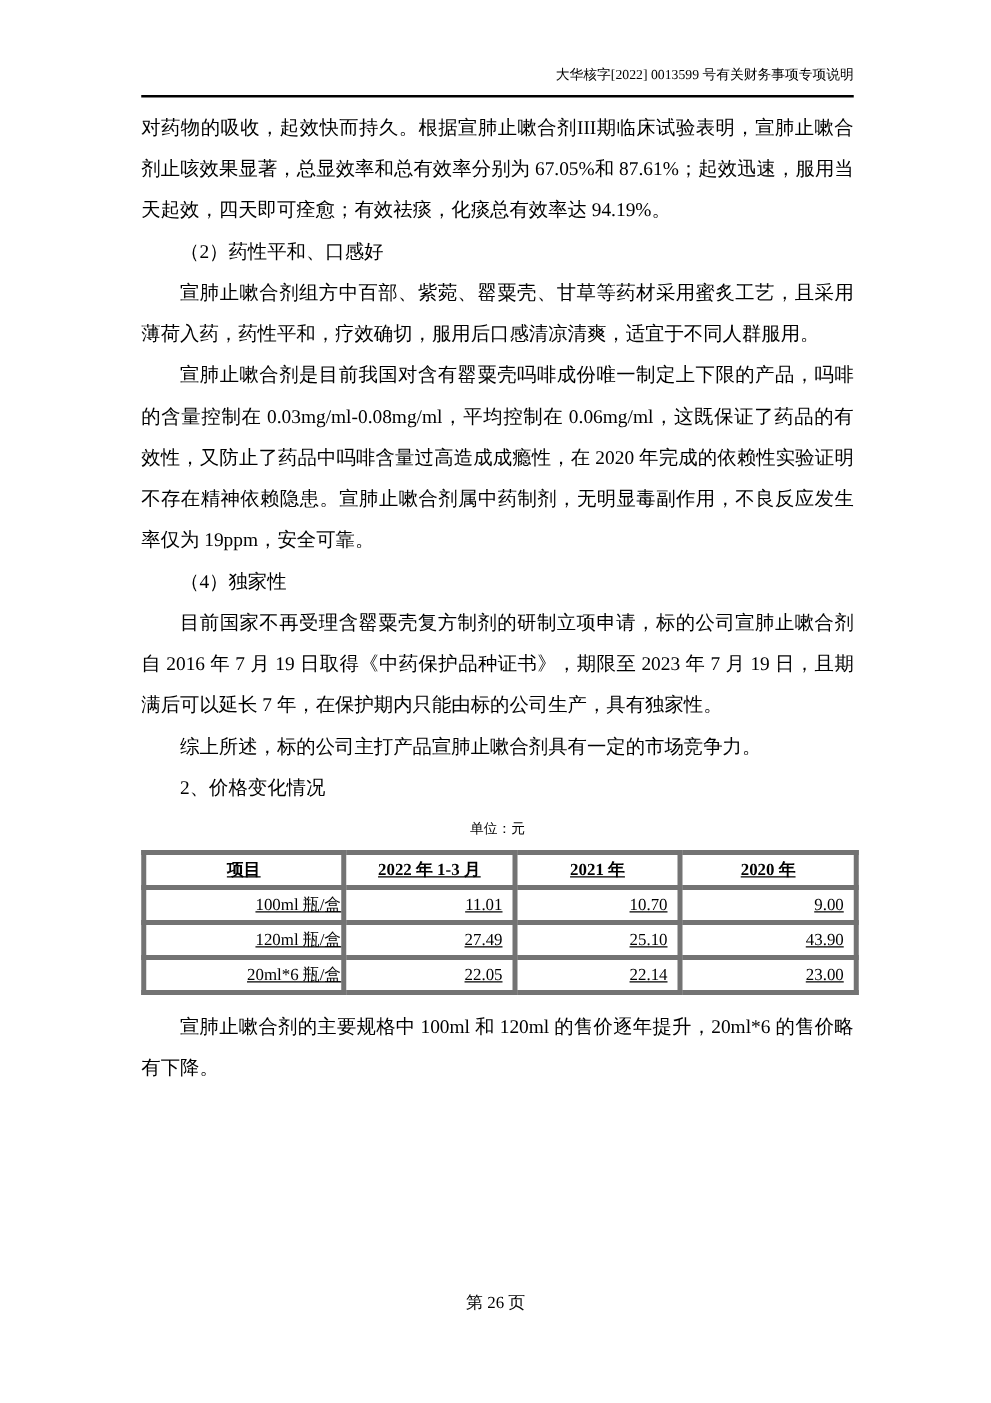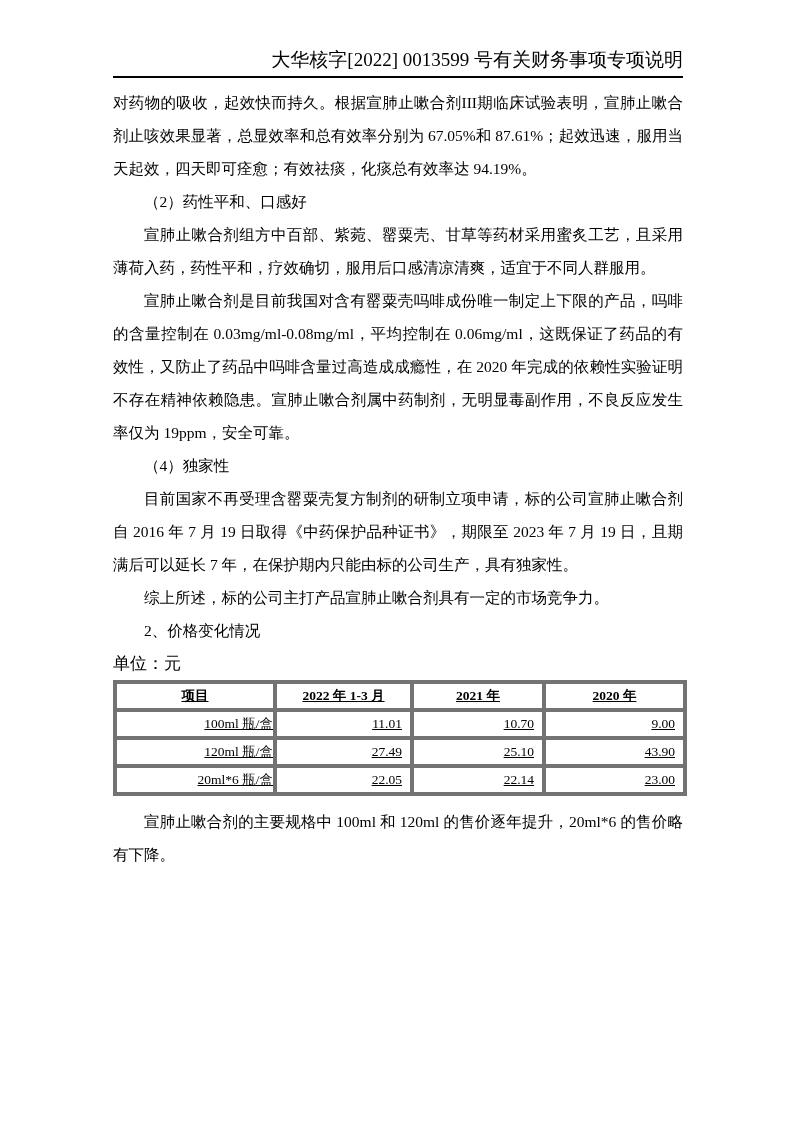--- a/index.html
+++ b/index.html
@@ -14,37 +14,37 @@
     overflow: hidden;
   }
   .content {
     position: absolute;
     left: 113px;
     top: 50px;
     width: 570px;
   }
   .doc-header {
     text-align: right;
-    font-size: 19px;
+    font-size: 11px;
     line-height: 20px;
     padding-bottom: 6px;
     border-bottom: 2px solid #000000;
   }
   .body-text { margin-top: 8px; }
   .para {
     font-size: 15.5px;
     line-height: 33px;
     text-align: justify;
     text-indent: 2em;
   }
   .para.no-indent { text-indent: 0; }
   .unit-line {
-    font-size: 17px;
+    font-size: 11px;
     line-height: 33px;
-    text-align: left;
+    text-align: center;
   }
   table.price-table {
     width: 570px;
     border-collapse: collapse;
     border: 2px solid #000000;
     table-layout: fixed;
   }
   .price-table th, .price-table td {
     border: 4px solid #737373;
     height: 28px;
@@ -131,13 +131,16 @@
             <td class="num">22.14</td>
             <td class="num">23.00</td>
           </tr>
         </tbody>
       </table>
 
       <p class="para closing">宣肺止嗽合剂的主要规格中 100ml 和 120ml 的售价逐年提升，20ml*6 的售价略有下降。</p>
     </div>
   </div>
 
+  <div class="doc-footer">
+    <span>第 26 页</span>
+  </div>
 </div>
 
 </body></html>

